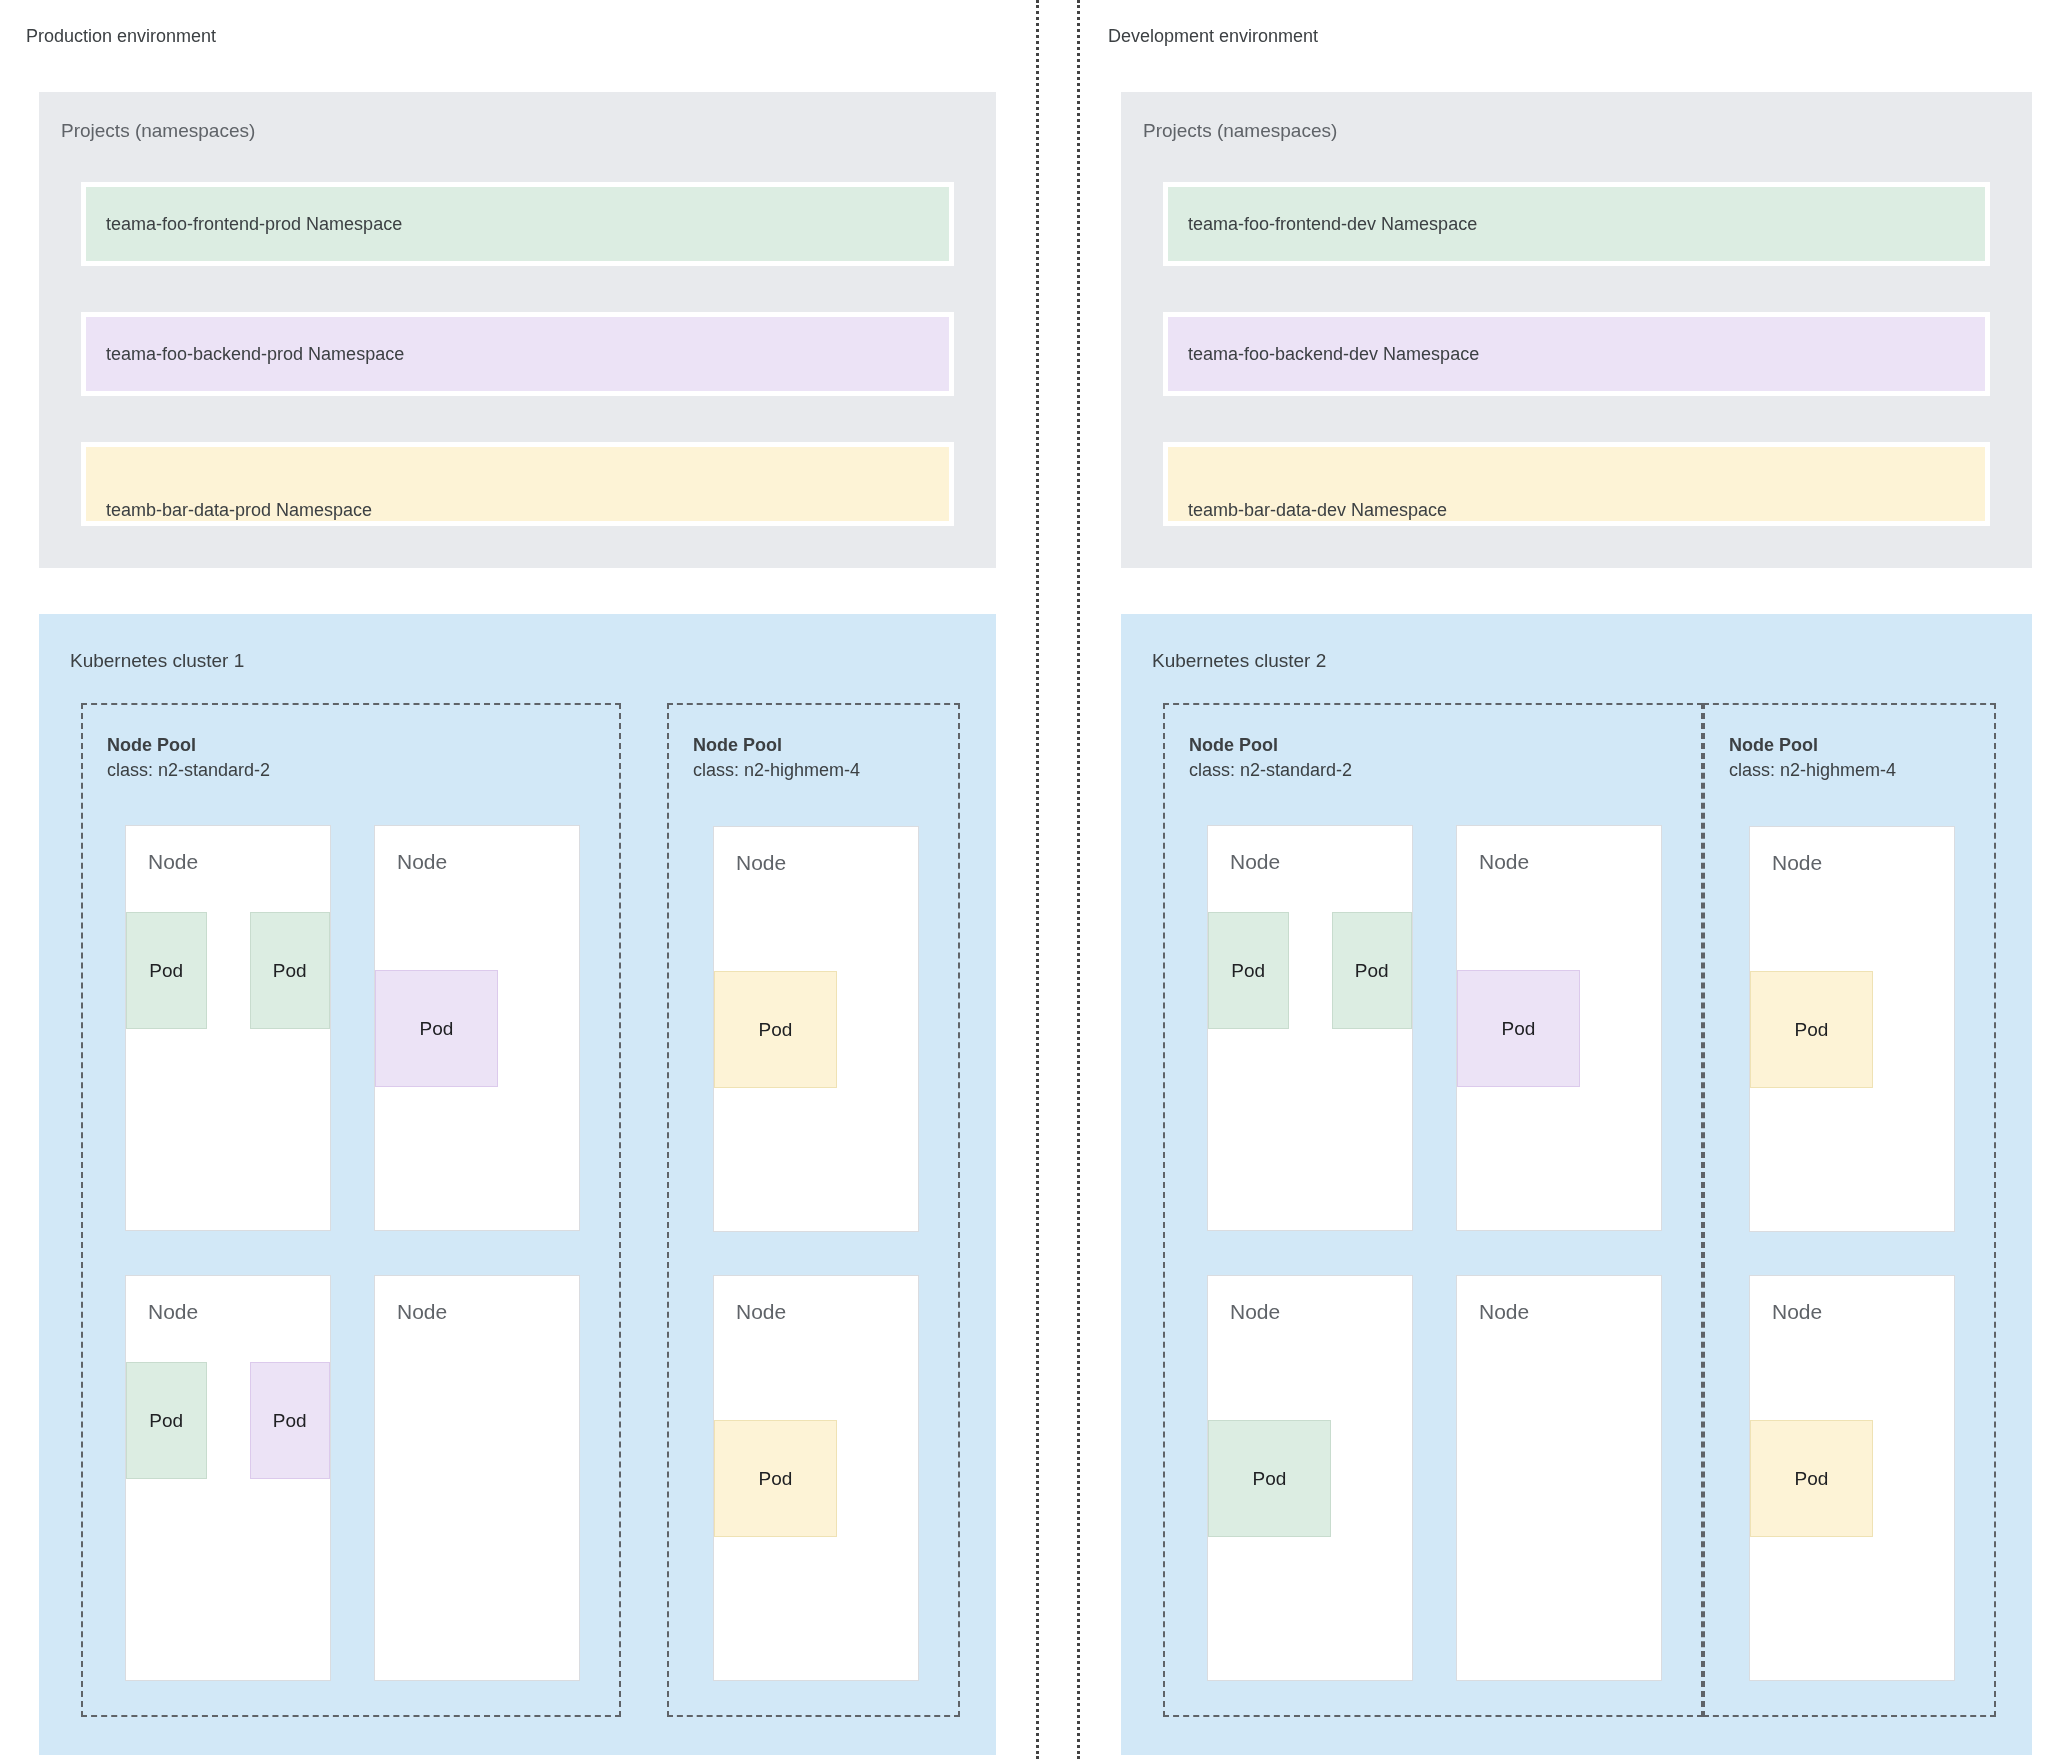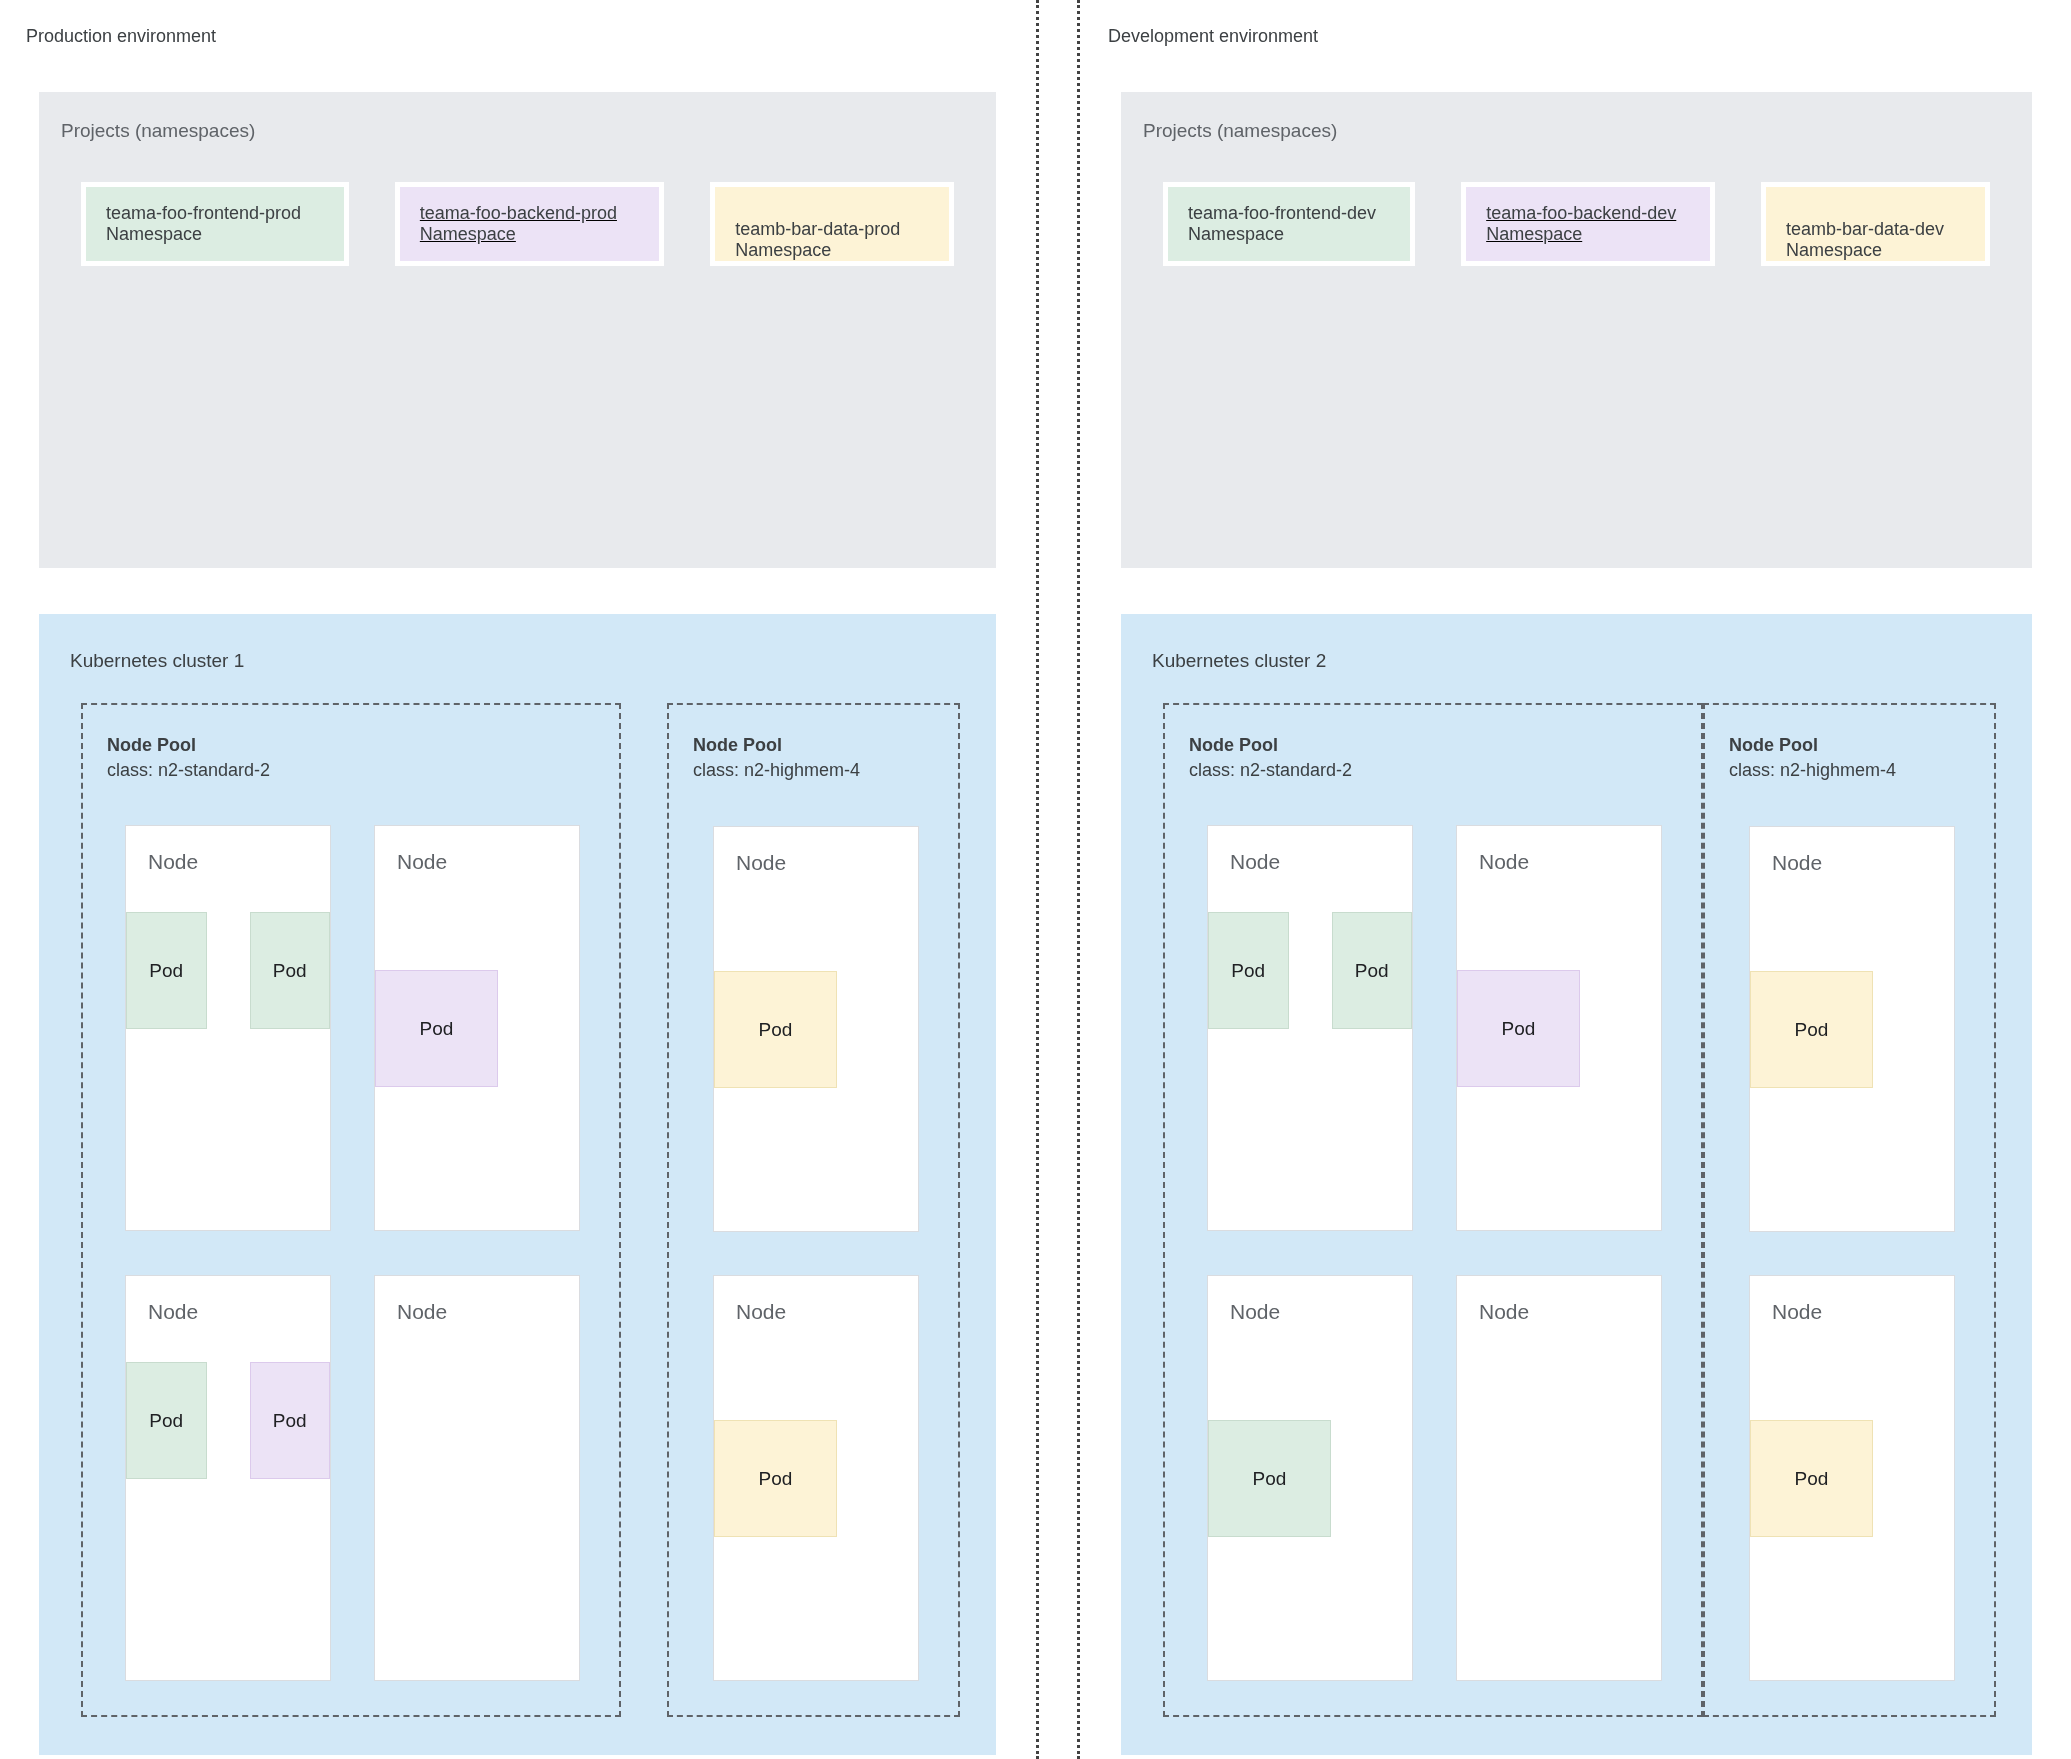--- a/index.html
+++ b/index.html
@@ -34,31 +34,32 @@
     background: var(--card, #e8eaed);
   }
   .projects-title {
     margin: 28px 0 0 22px;
     font-size: 19px;
     color: #5f6368;
   }
   .ns-list {
     margin: 40px 42px 0;
     display: flex;
+    flex-direction: column;
     gap: 46px;
   }
   .ns {
     height: 84px;
     border: 5px solid #ffffff;
     display: flex;
     align-items: center;
     padding-left: 20px;
   }
   .ns-frontend { background: var(--frontend, #dcede2); }
-  .ns-backend  { background: var(--backend, #ece3f6); text-decoration: underline; }
+  .ns-backend  { background: var(--backend, #ece3f6); }
   .ns-data     { background: var(--data, #fdf3d6); align-items: flex-end; }
   .ns-label { font-size: 18px; color: #3c4043; }
 
   .cluster-card {
     top: 614px;
     height: 1141px;
     background: var(--cluster, #d2e8f7);
   }
   .cluster-title {
     position: absolute;

